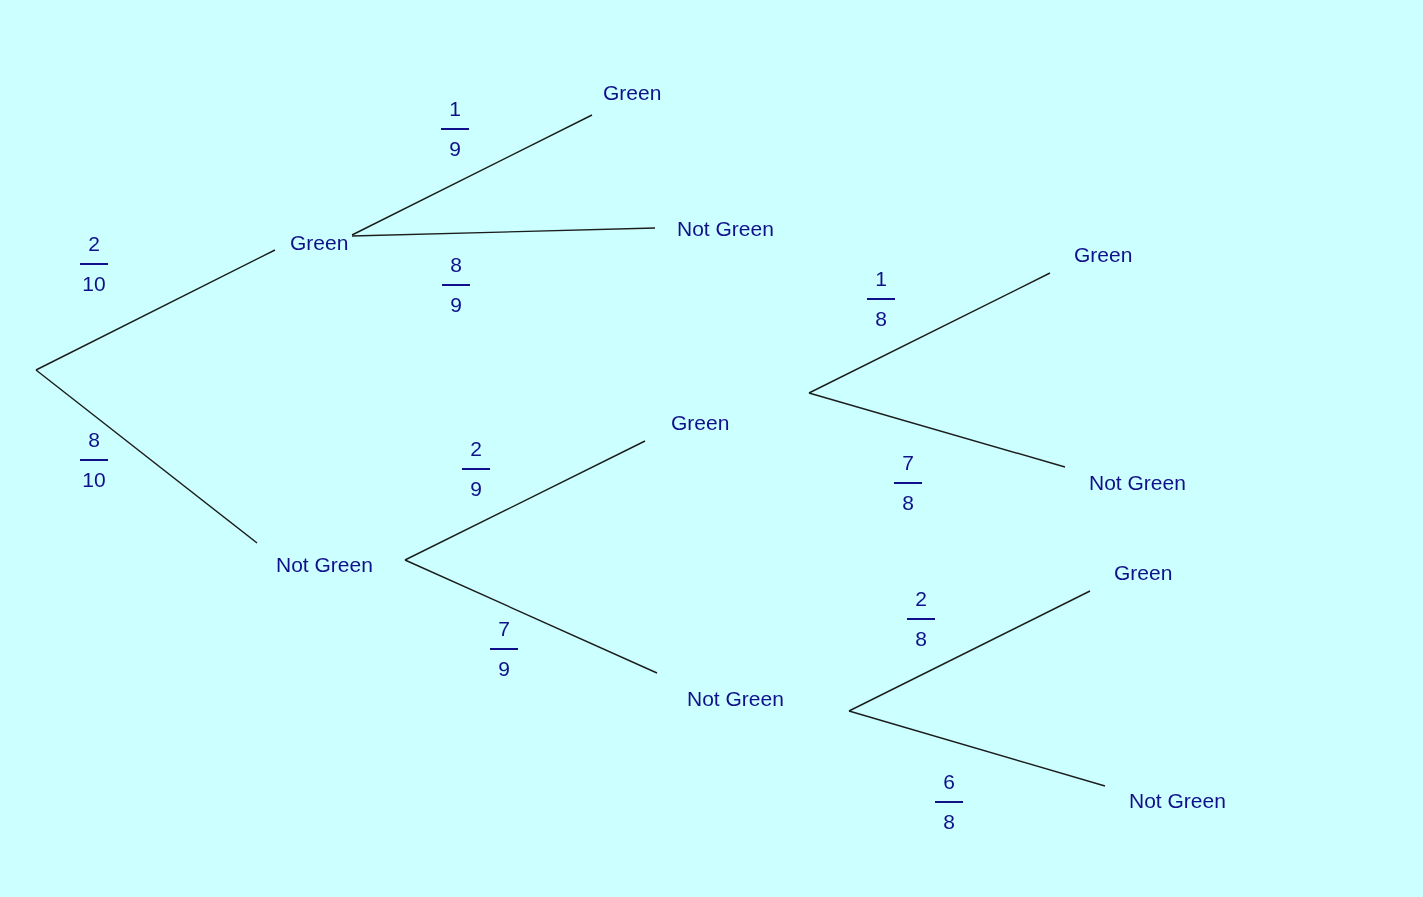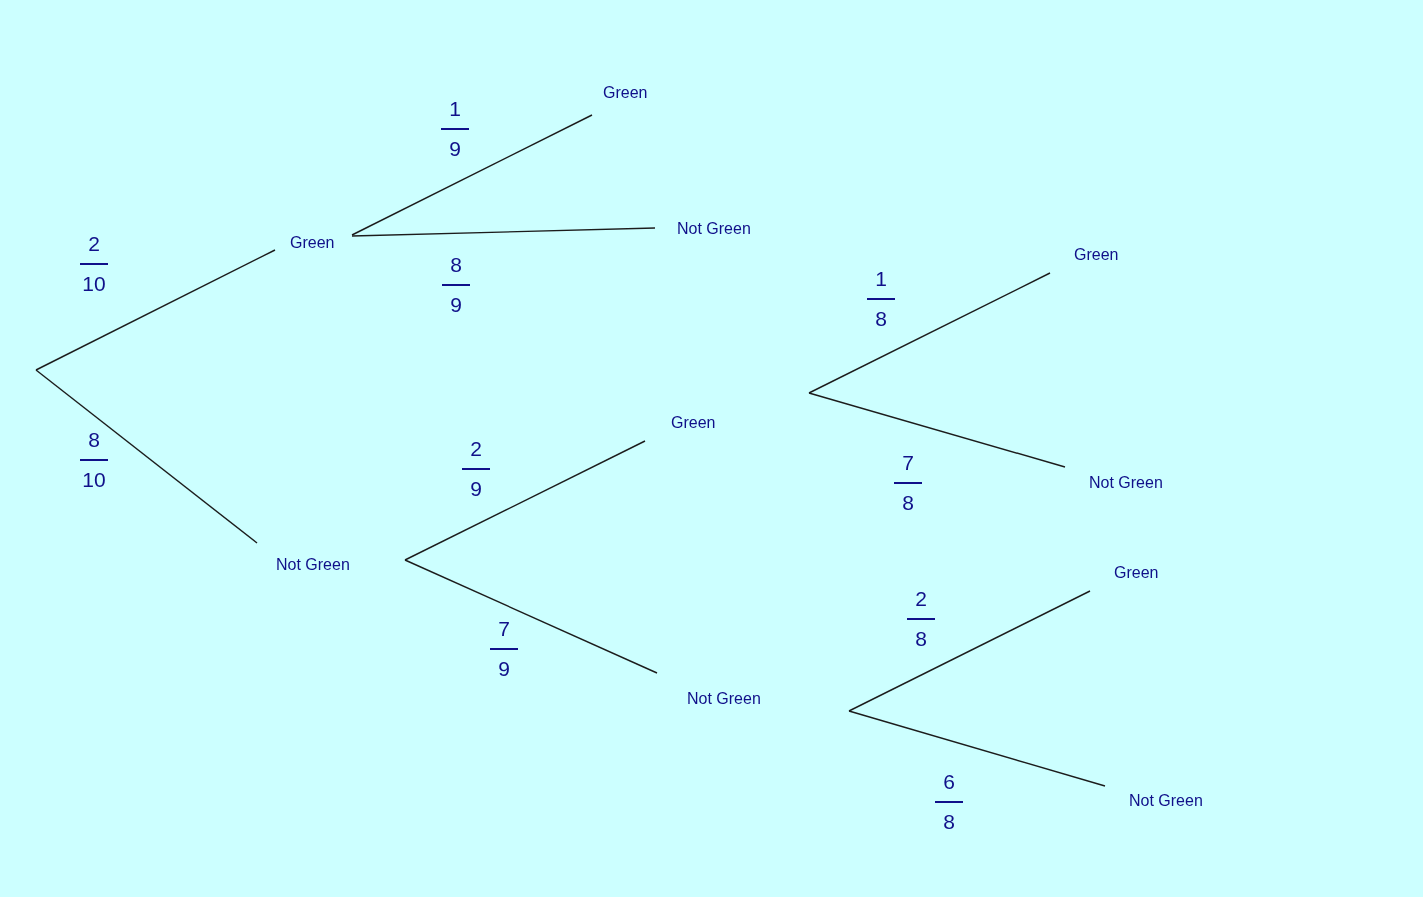--- a/index.html
+++ b/index.html
@@ -24,21 +24,21 @@
     height: 897px;
   }
   #lines line {
     stroke: #1C1C1C;
     stroke-width: 1.4;
     fill: none;
   }
   .node-label {
     position: absolute;
     transform: translateY(-50%);
-    font-size: 16px;
+    font-size: 21px;
     line-height: 1.1;
     white-space: nowrap;
     color: #10108A;
   }
   .fraction {
     position: absolute;
     transform: translate(-50%, -50%);
     width: 48px;
     text-align: center;
     font-size: 21px;

